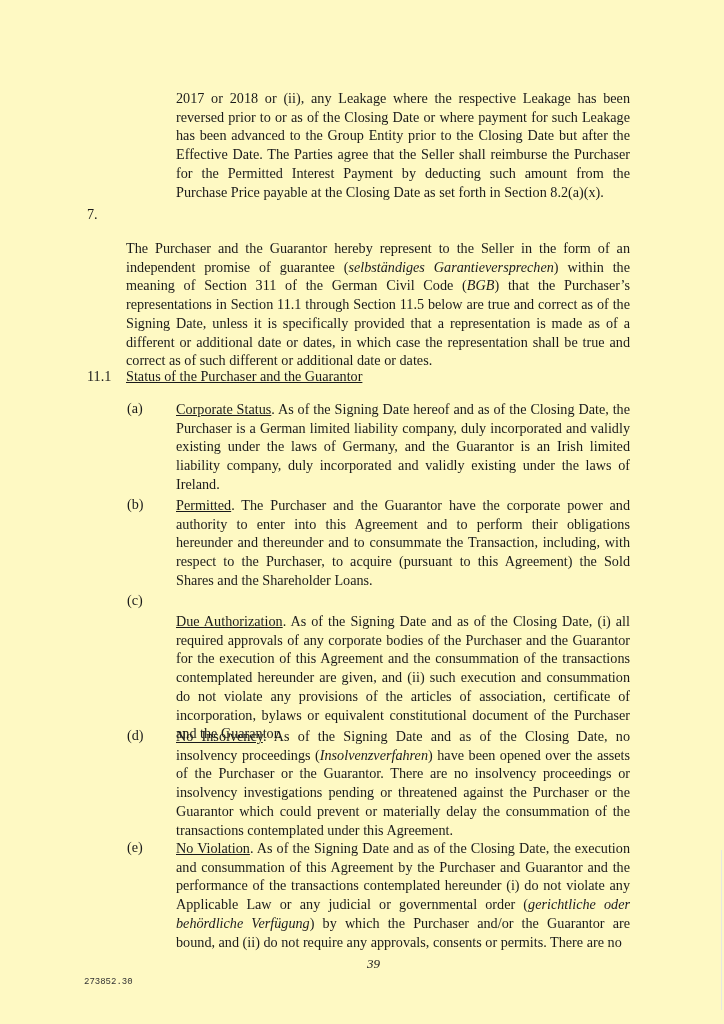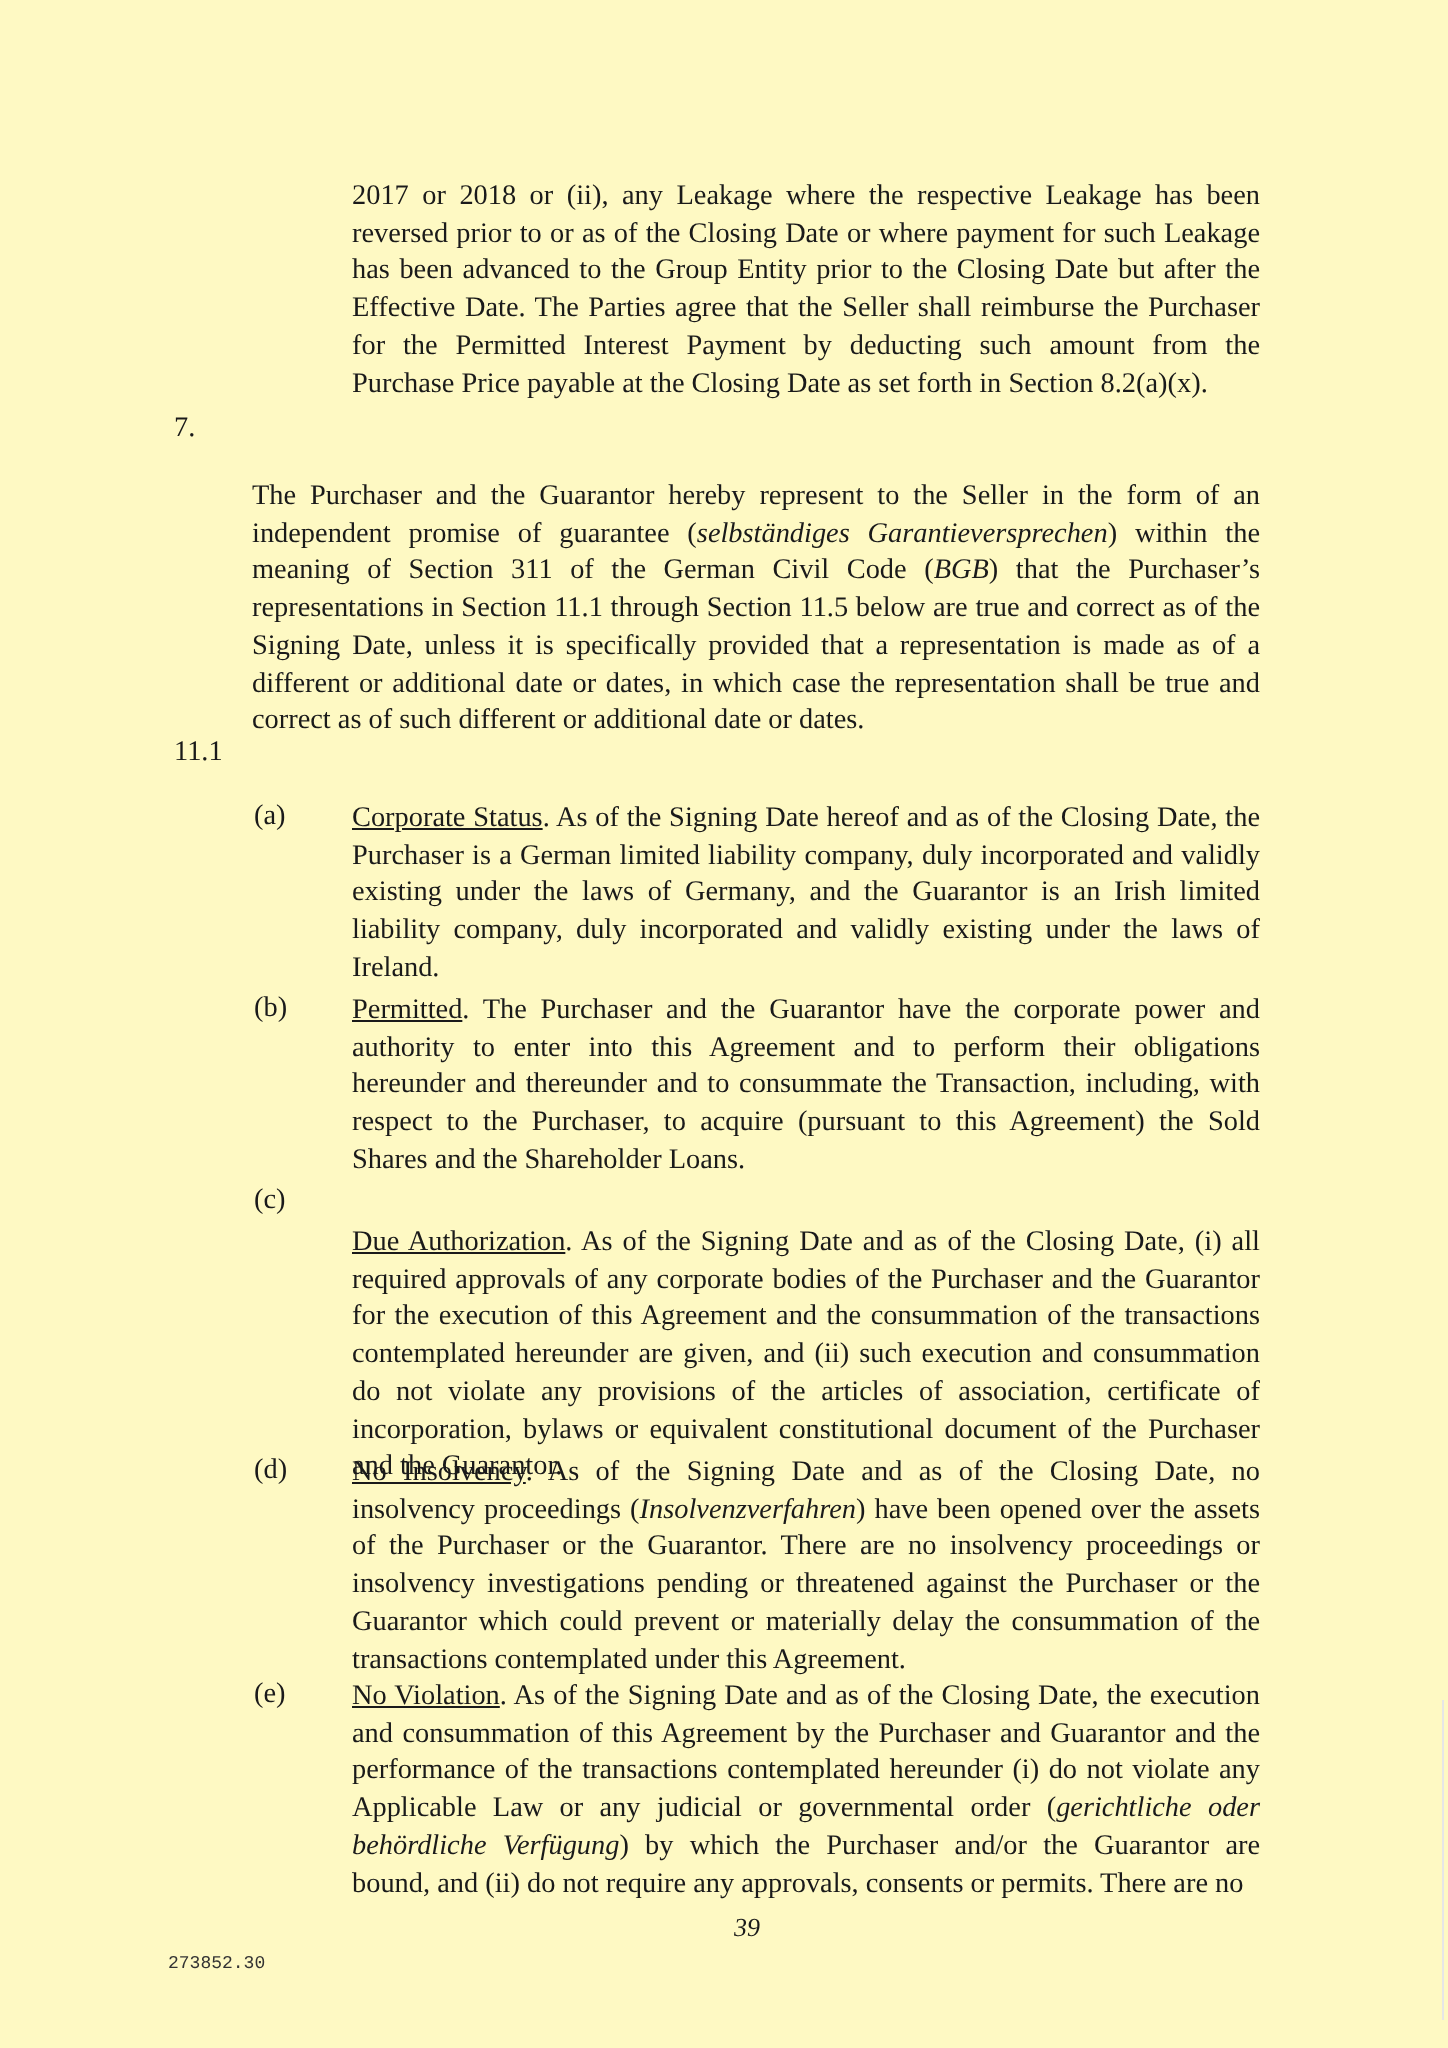--- a/index.html
+++ b/index.html
@@ -30,20 +30,21 @@
     <p>2017 or 2018 or (ii), any Leakage where the respective Leakage has been reversed prior to or as of the Closing Date or where payment for such Leakage has been advanced to the Group Entity prior to the Closing Date but after the Effective Date. The Parties agree that the Seller shall reimburse the Purchaser for the Permitted Interest Payment by deducting such amount from the Purchase Price payable at the Closing Date as set forth in Section 8.2(a)(x).</p>
   </div>
 
   <div class="h-num" style="top:206px;">7.</div>
 
   <div class="para intro">
     <p><span>The Purchaser and the Guarantor hereby represent to the Seller in the form of an independent promise of guarantee (</span><i>selbständiges Garantieversprechen</i><span>) within the meaning of Section 311 of the German Civil Code (</span><i>BGB</i><span>) that the Purchaser’s representations in Section 11.1 through Section 11.5 below are true and correct as of the Signing Date, unless it is specifically provided that a representation is made as of a different or additional date or dates, in which case the representation shall be true and correct as of such different or additional date or dates.</span></p>
   </div>
 
   <div class="sub-num" style="top:368px;">11.1</div>
+  <div class="sub-title" style="top:368px;">Status of the Purchaser and the Guarantor</div>
 
   <div class="item-label" style="top:400px;">(a)</div>
   <div class="para item" style="top:400px;">
     <p><span class="u">Corporate Status</span><span>. As of the Signing Date hereof and as of the Closing Date, the Purchaser is a German limited liability company, duly incorporated and validly existing under the laws of Germany, and the Guarantor is an Irish limited liability company, duly incorporated and validly existing under the laws of Ireland.</span></p>
   </div>
 
   <div class="item-label" style="top:496px;">(b)</div>
   <div class="para item" style="top:496px;">
     <p><span class="u">Permitted</span><span>. The Purchaser and the Guarantor have the corporate power and authority to enter into this Agreement and to perform their obligations hereunder and thereunder and to consummate the Transaction, including, with respect to the Purchaser, to acquire (pursuant to this Agreement) the Sold Shares and the Shareholder Loans.</span></p>
   </div>

